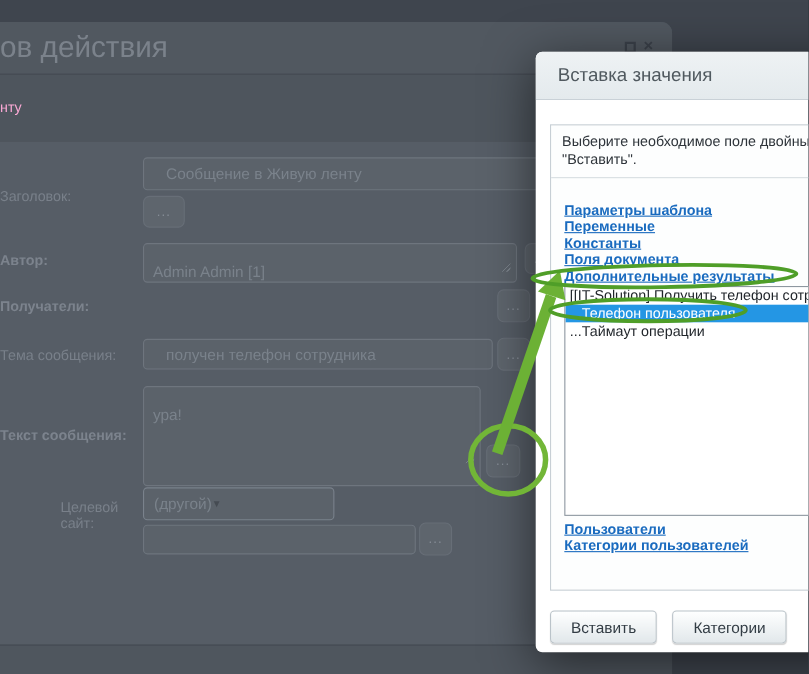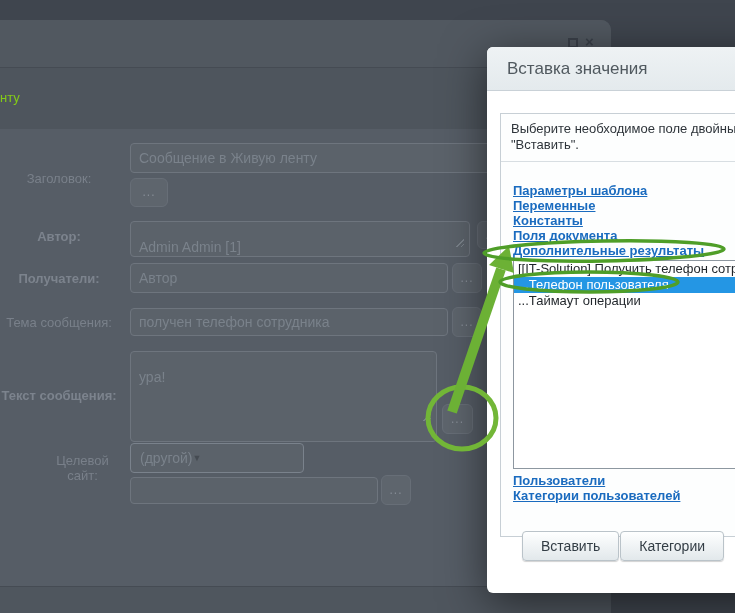--- a/index.html
+++ b/index.html
@@ -9,30 +9,30 @@
   
   .bw-bg{position:absolute;left:-140px;top:20px;width:751px;height:593px;
          background:#515860;border-radius:10px 10px 0 0;overflow:hidden;}
   .bw-strip{position:absolute;left:0;width:100%;}
   .bw-head{top:0;height:47px;background:#515860;}
   .bw-desc-strip{top:47px;height:82px;background:#4e555d;border-top:1px solid #454b53;}
   .bw-form-strip{top:109px;height:457px;background:#565d66;}
   .bw-footer{top:566px;height:27px;background:#4f565e;border-top:1px solid #454b53;}
 
   .bw-title{position:absolute;left:0;top:28px;font-size:27px;color:#7b828b;z-index:2;white-space:nowrap;}
-  .bw-subtitle{position:absolute;left:0;top:90px;font-size:13px;color:#84cc16;z-index:2;}
+  .bw-subtitle{position:absolute;left:0;top:90px;font-size:13px;color:#f9a8d4;z-index:2;}
   .win-ctrls{position:absolute;left:568px;top:34px;z-index:2;display:flex;gap:7px;align-items:center;}
   .min-box{width:10px;height:10px;border:2px solid #3b414a;margin-top:3px;}
   .close-x{font-size:15px;font-weight:bold;color:#3b414a;line-height:15px;}
 
   
-  .f-label{position:absolute;width:118px;text-align:center;font-size:13px;color:#79808a;z-index:2;}
+  .f-label{position:absolute;width:118px;text-align:left;font-size:13px;color:#79808a;z-index:2;}
   .f-label.bold{font-weight:bold;color:#7c838d;}
   .f-box{position:absolute;background:rgba(255,255,255,0.03);border:1px solid #6e757e;border-radius:4px;
-         font-size:14px;color:#7a828b;padding:0 8px;z-index:2;outline:none;}
+         font-size:14px;color:#7a828b;padding:0 20px;z-index:2;outline:none;}
   .f-area{padding:17px 8px;line-height:17px;overflow:hidden;white-space:pre-wrap;}
   .dots-btn{position:absolute;background:rgba(255,255,255,0.05);border:1px solid #676e77;border-radius:6px;
             color:#868d96;font-size:12px;letter-spacing:1px;text-align:center;line-height:26px;z-index:2;}
   .grip{position:absolute;right:2px;bottom:2px;width:9px;height:9px;z-index:3;
         background:linear-gradient(135deg,transparent 0 55%,#7a828a 55% 63%,transparent 63% 78%,#7a828a 78% 86%,transparent 86%);}
   .sel-box{position:absolute;border:1px solid #7a828c;border-radius:4px;background:rgba(255,255,255,0.03);
            font-size:14px;color:#7a828b;display:flex;align-items:center;
            padding:0 9px;z-index:2;}
   .sel-arrow{font-size:9px;color:#454b52;}
 
@@ -44,68 +44,68 @@
   .m-title{position:absolute;left:20px;top:12px;font-size:17px;color:#50595f;}
   .m-box{position:absolute;left:13px;top:66px;width:380px;height:424px;border:1px solid #c7cfd5;background:#fdfefe;}
   .m-instruction{padding:7px 10px 8px 10px;border-bottom:1px solid #d8dee2;font-size:13px;color:#2e343a;line-height:16px;}
   .m-content{padding:21px 0 0 12px;}
   .cat-link{display:block;font-size:13px;font-weight:bold;color:#1a6bbf;text-decoration:underline;
             line-height:15px;white-space:nowrap;}
   .listbox{margin-top:2px;width:362px;height:209px;border:1px solid #8d97a0;background:#fff;overflow:hidden;}
   .list-item{font-size:13px;color:#1f2429;line-height:16px;padding:0 0 0 4px;white-space:nowrap;}
   .list-item.selected{background:#2496e4;color:#fff;}
   .b-links{margin-top:4px;}
-  .m-buttons{position:absolute;left:13px;top:484px;display:flex;gap:1px;margin-left:22px;}
+  .m-buttons{position:absolute;left:13px;top:508px;display:flex;gap:14px;}
   .btn{height:30px;border:1px solid #bac3c9;border-radius:4px;background:linear-gradient(#feffff,#e2e8eb);
        color:#333d45;font-size:14px;padding:0 18px;box-shadow:0 1px 1px rgba(0,0,0,0.18);}
 
   
   .annot{position:absolute;left:0;top:0;width:735px;height:613px;z-index:20;pointer-events:none;}
 </style>
 </head>
 <body>
 
 <div class="stage">
 
   <div class="bw-bg">
     <div class="bw-strip bw-head"></div>
     <div class="bw-strip bw-desc-strip"></div>
     <div class="bw-strip bw-form-strip"></div>
     <div class="bw-strip bw-footer"></div>
   </div>
 
+  <div class="bw-title">ов действия</div>
   <div class="win-ctrls">
     <div class="min-box"></div>
     <div class="close-x">×</div>
   </div>
   <div class="bw-subtitle">нту</div>
 
   <div class="f-label" style="left:0;top:171px;">Заголовок:</div>
   <input class="f-box" style="left: 130px; top: 143px; width: 375px; height: 30px;" value="Сообщение в Живую ленту">
   <div class="dots-btn" style="left:130px;top:178px;width:38px;height:29px;">...</div>
 
   <div class="f-label bold" style="left:0;top:229px;">Автор:</div>
   <div class="f-box f-area" style="left:130px;top:221px;width:340px;height:28px;">Admin Admin [1]</div>
   <div class="grip" style="left:455px;top:238px;"></div>
   <div class="dots-btn" style="left:477px;top:221px;width:30px;height:28px;">...</div>
 
   <div class="f-label bold" style="left:0;top:271px;">Получатели:</div>
-  <input class="f-box" style="left: 130px; top: 263px; width: 318px; height: 30px;" value="Автор">
   <div class="dots-btn" style="left:452px;top:263px;width:30px;height:30px;line-height:28px;">...</div>
 
   <div class="f-label" style="left:0;top:315px;">Тема сообщения:</div>
   <input class="f-box" style="left: 130px; top: 308px; width: 318px; height: 28px;" value="получен телефон сотрудника">
   <div class="dots-btn" style="left:452px;top:307px;width:30px;height:30px;line-height:28px;">...</div>
 
   <div class="f-label bold" style="left:0;top:388px;">Текст сообщения:</div>
   <div class="f-box f-area" style="left:130px;top:351px;width:307px;height:91px;">ура!</div>
   <div class="grip" style="left:422px;top:412px;"></div>
   <div class="dots-btn" style="left:442px;top:404px;width:31px;height:30px;line-height:28px;">...</div>
 
-  <div class="f-label" style="left:4px;top:453px;padding-left:39px;">Целевой сайт:</div>
+  <div class="f-label" style="left:16px;top:453px;padding-left:39px;">Целевой сайт:</div>
   <div class="sel-box" style="left:130px;top:443px;width:174px;height:30px;">
     <span>(другой)</span>
     <span class="sel-arrow">▼</span>
   </div>
   <input class="f-box" style="left: 130px; top: 477px; width: 248px; height: 27px;" value="">
   <div class="dots-btn" style="left:381px;top:475px;width:30px;height:30px;line-height:28px;">...</div>
 
   <div class="modal">
     <div class="m-titlebar">
       <div class="m-title">Вставка значения</div>

